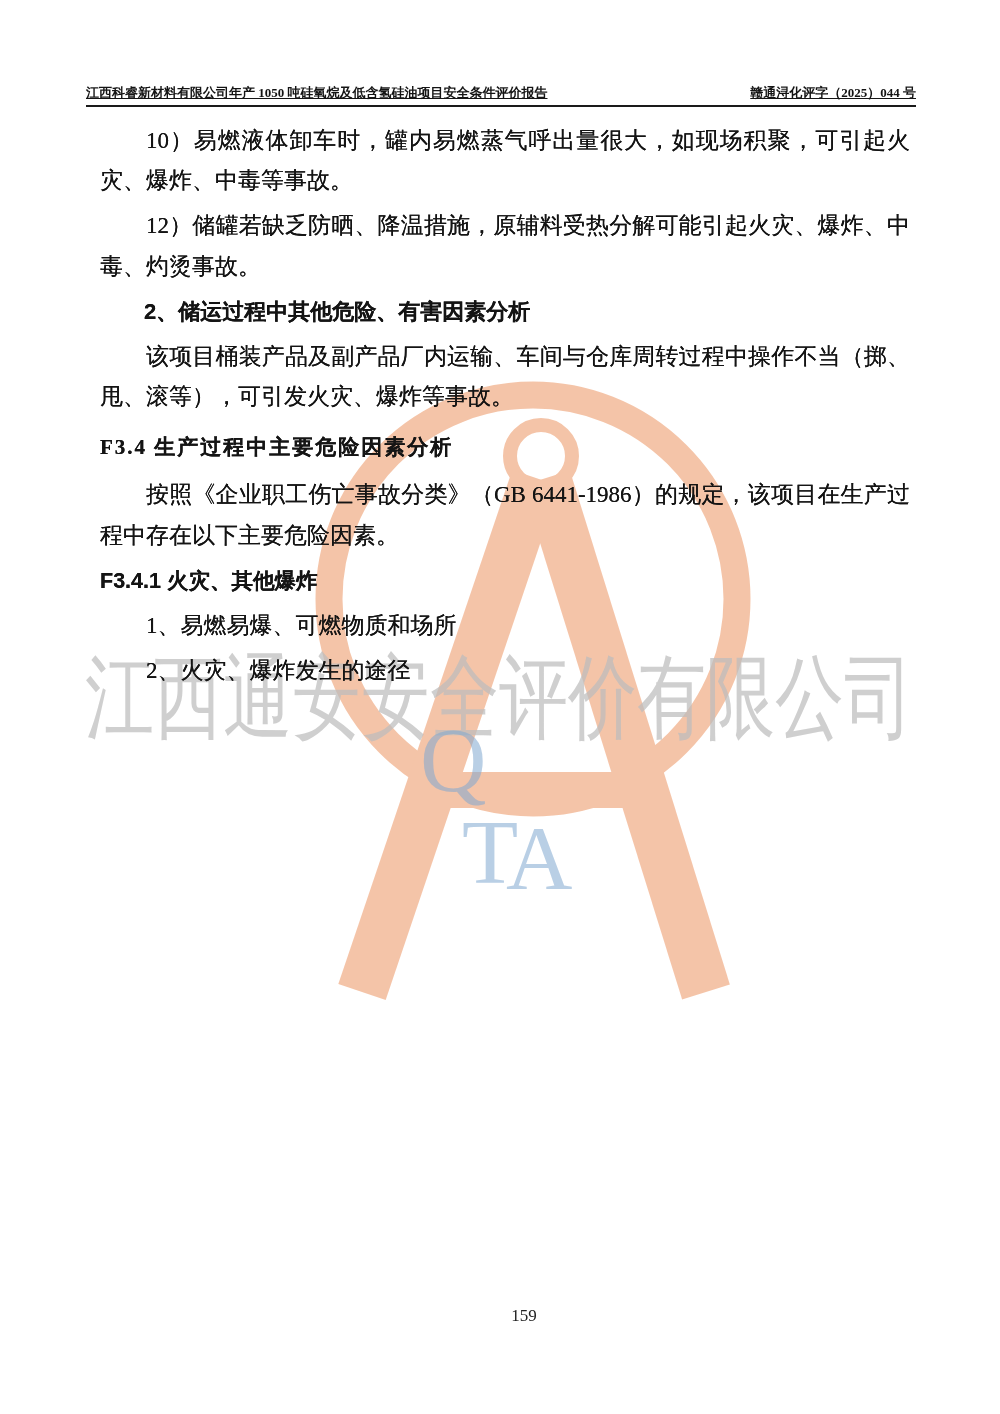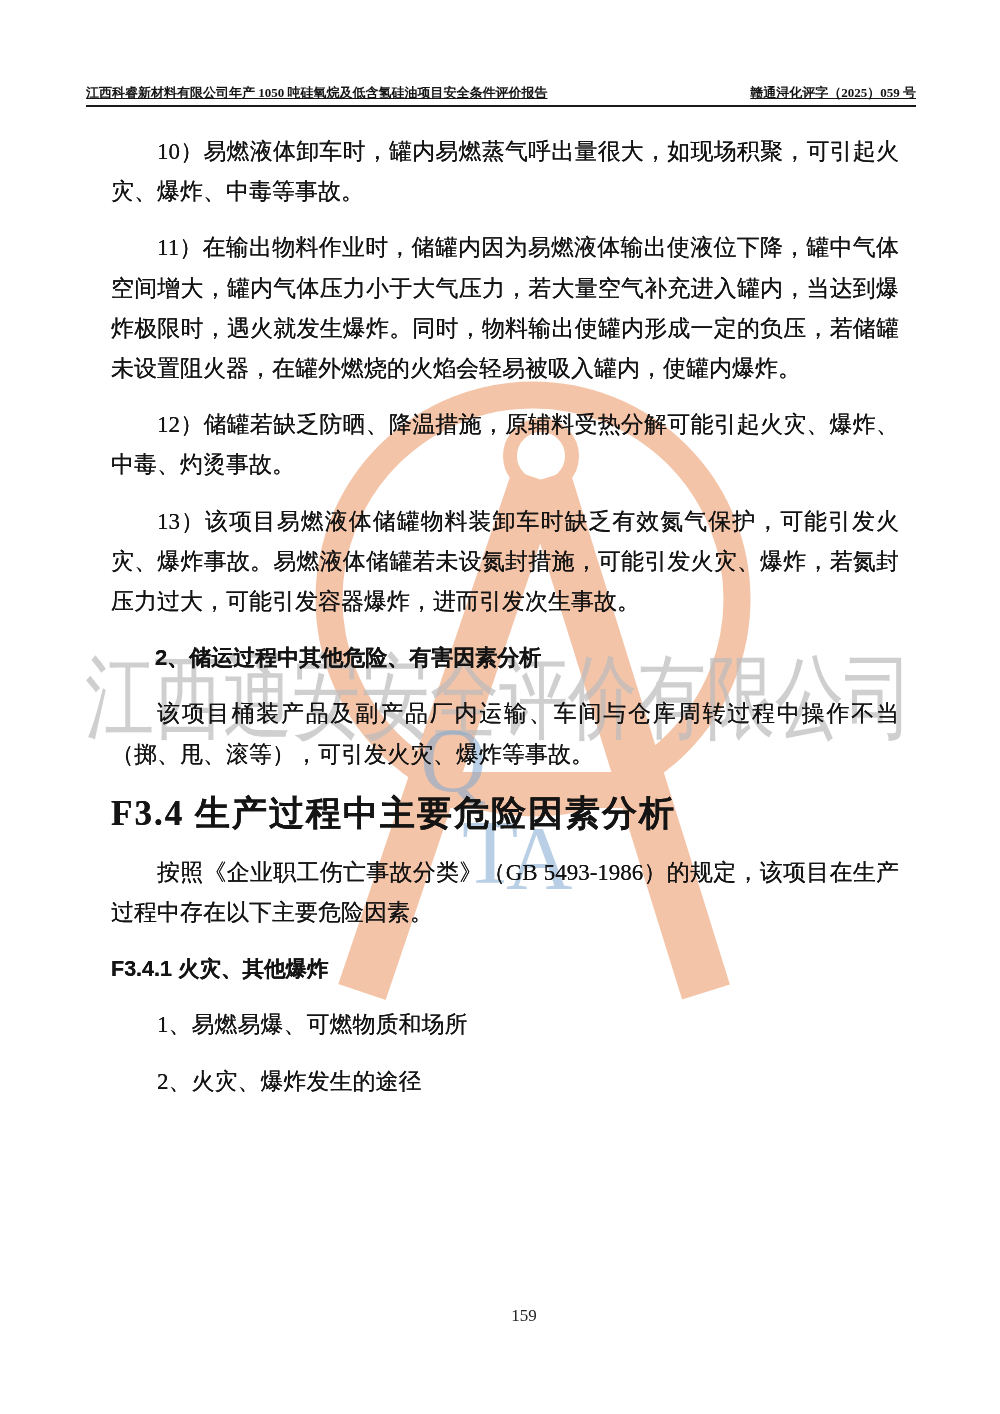--- a/index.html
+++ b/index.html
@@ -39,31 +39,31 @@
   }
   .wm-q{left:420px;top:714px;}
   .wm-t{left:462px;top:806px;}
   .wm-a{left:506px;top:812px;}
   
   .content{
     position:absolute;left:95px;top:116px;width:820px;z-index:2;
     text-shadow:0 0 0.4px currentColor;
   }
   .para{
-    margin:16px;
+    margin:5px;
     font-size:23px;line-height:40.2px;
     text-align:justify;
     text-indent:2em;
   }
   .h-hei{
     font-family:"Liberation Sans","DejaVu Sans",sans-serif;
     font-weight:bold;font-size:22px;
   }
   .h-kai{
-    font-weight:bold;font-size:35px;line-height:46px;
+    font-weight:bold;font-size:21px;line-height:46px;
     text-indent:0;letter-spacing:2px;
     margin-top:7px;margin-bottom:5px;
   }
   .h-sub{
     font-family:Liberation Sans, sans-serif;
     font-weight:bold;font-size:21.5px;
     text-indent:0;
   }
   
   .footer{
@@ -87,32 +87,30 @@
   </svg>
 
   <div class="wm-company">江西通安安全评价有限公司</div>
 
   <div class="wm-letter wm-q">Q</div>
   <div class="wm-letter wm-t">T</div>
   <div class="wm-letter wm-a">A</div>
 
   <div class="header">
     <span>江西科睿新材料有限公司年产 1050 吨硅氧烷及低含氢硅油项目安全条件评价报告</span>
-    <span>赣通浔化评字（2025）059 号</span>
+    <span>赣通浔化评字（2025）044 号</span>
   </div>
 
   <div class="content">
     <p class="para">10）易燃液体卸车时，罐内易燃蒸气呼出量很大，如现场积聚，可引起火灾、爆炸、中毒等事故。</p>
-    <p class="para">11）在输出物料作业时，储罐内因为易燃液体输出使液位下降，罐中气体空间增大，罐内气体压力小于大气压力，若大量空气补充进入罐内，当达到爆炸极限时，遇火就发生爆炸。同时，物料输出使罐内形成一定的负压，若储罐未设置阻火器，在罐外燃烧的火焰会轻易被吸入罐内，使罐内爆炸。</p>
     <p class="para">12）储罐若缺乏防晒、降温措施，原辅料受热分解可能引起火灾、爆炸、中毒、灼烫事故。</p>
-    <p class="para">13）该项目易燃液体储罐物料装卸车时缺乏有效氮气保护，可能引发火灾、爆炸事故。易燃液体储罐若未设氮封措施，可能引发火灾、爆炸，若氮封压力过大，可能引发容器爆炸，进而引发次生事故。</p>
     <p class="para h-hei">2、储运过程中其他危险、有害因素分析</p>
     <p class="para">该项目桶装产品及副产品厂内运输、车间与仓库周转过程中操作不当（掷、甩、滚等），可引发火灾、爆炸等事故。</p>
     <p class="para h-kai">F3.4 生产过程中主要危险因素分析</p>
-    <p class="para">按照《企业职工伤亡事故分类》（GB 5493-1986）的规定，该项目在生产过程中存在以下主要危险因素。</p>
+    <p class="para">按照《企业职工伤亡事故分类》（GB 6441-1986）的规定，该项目在生产过程中存在以下主要危险因素。</p>
     <p class="para h-sub">F3.4.1 火灾、其他爆炸</p>
     <p class="para">1、易燃易爆、可燃物质和场所</p>
     <p class="para">2、火灾、爆炸发生的途径</p>
   </div>
 
   <div class="footer">159</div>
 
 </div>
 
 </body></html>

